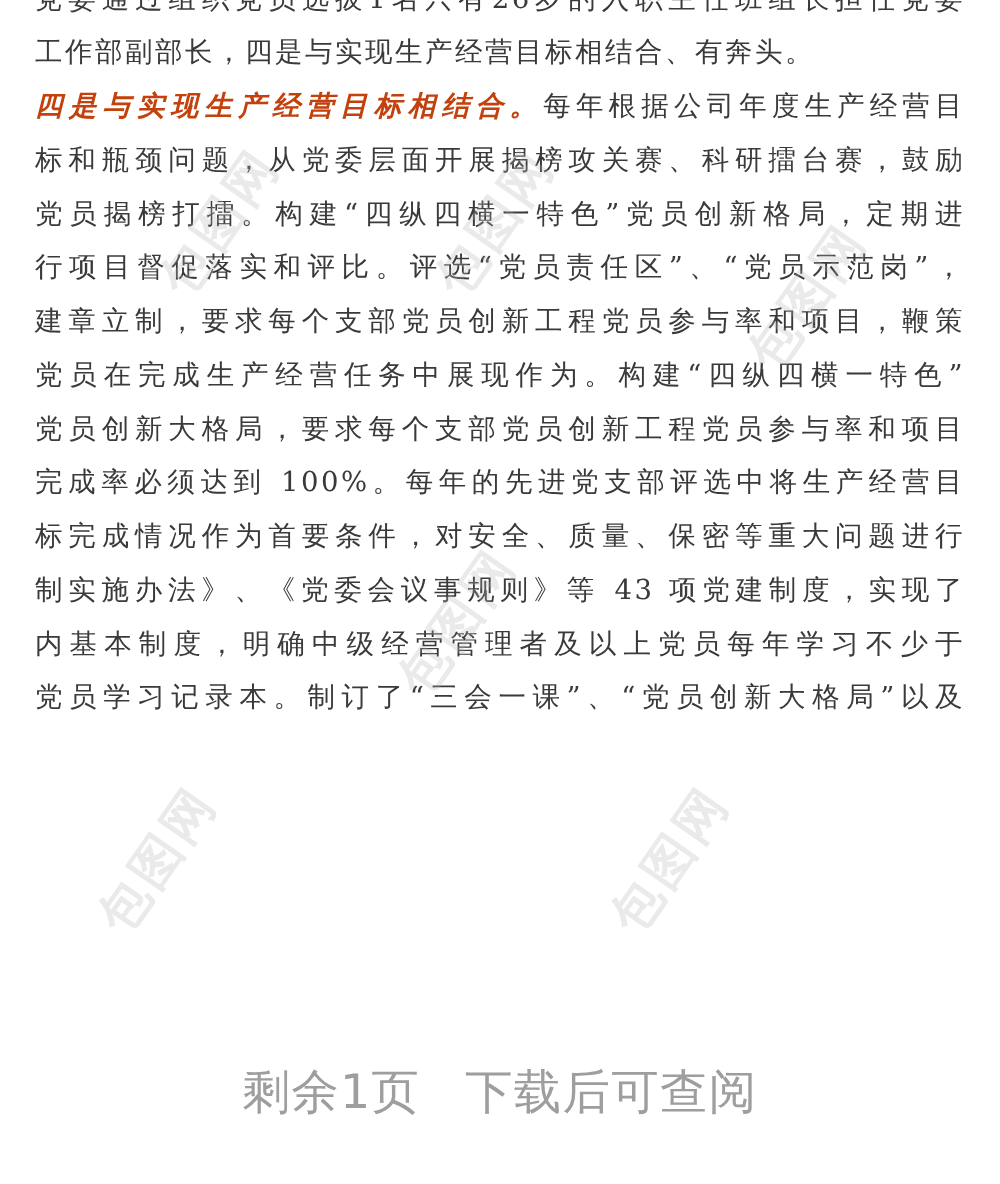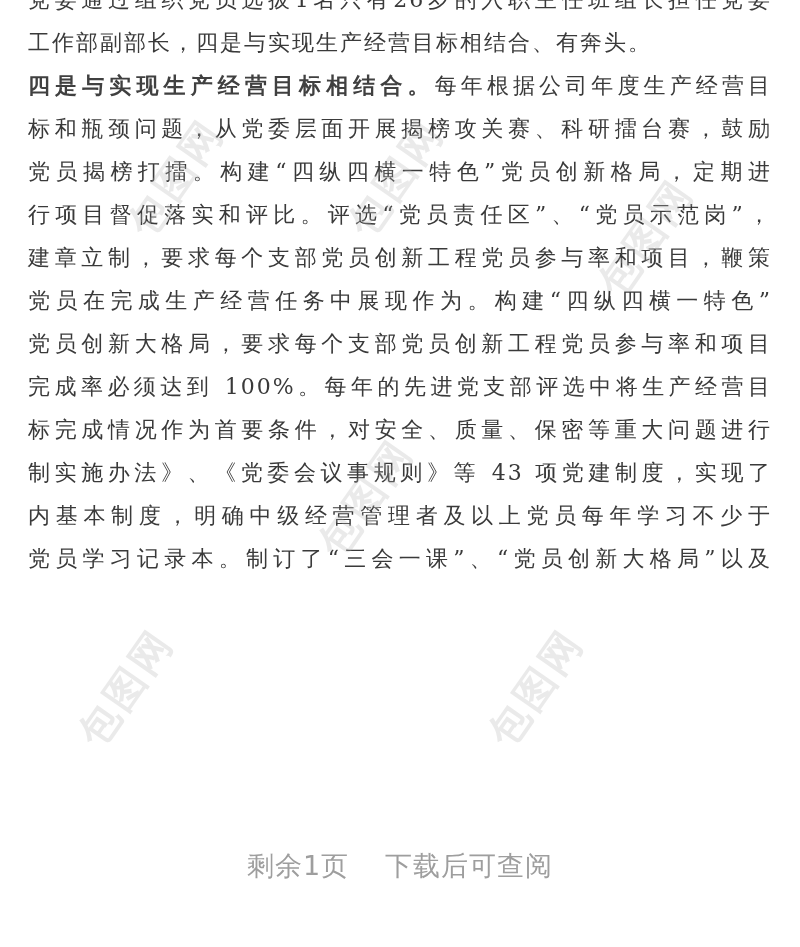--- a/index.html
+++ b/index.html
@@ -8,30 +8,30 @@
     position: absolute; left: 28px; top: -22px; width: 744px;
     font-family: "DejaVu Serif", "Liberation Serif", serif;
     font-size: 22px; line-height: 43px; color: #3a3a3a;
   }
   .line {
     display: block; height: 43px; white-space: nowrap;
     text-align: justify; text-align-last: justify;
     letter-spacing: 2px;
   }
   .line.last { text-align-last: left; }
-  .bold { font-family: "DejaVu Sans", "Liberation Sans", sans-serif; font-weight: bold; color: #404040; letter-spacing: 3px; }
+  .bold { font-family: "DejaVu Sans", "Liberation Sans", sans-serif; font-weight: bold; color: #c2410c; letter-spacing: 3px; font-style: italic; }
   .watermark {
     position: absolute; color: rgba(180,180,180,0.28);
     font-family: "DejaVu Sans", sans-serif; font-size: 40px; font-weight: bold;
     transform: rotate(-55deg); pointer-events: none; letter-spacing: 4px;
   }
   .footer {
     position: absolute; left: 0; width: 800px; top: 848px; text-align: center;
     font-family: "DejaVu Sans", "Liberation Sans", sans-serif;
-    font-size: 27px; color: #9e9e9e; letter-spacing: 1px;
+    font-size: 38px; color: #9e9e9e; letter-spacing: 1px;
   }
   .footer span { margin: 0 18px; }
 </style>
 </head>
 <body>
 
 <div class="doc">
   <div class="line"><span>党委通过组织党员选拔1名只有26岁的入职主任班组长担任党委</span></div>
   <div class="line last"><span>工作部副部长，四是与实现生产经营目标相结合、有奔头。</span></div>
   <div class="line"><span class="bold">四是与实现生产经营目标相结合。</span><span>每年根据公司年度生产经营目</span></div>

